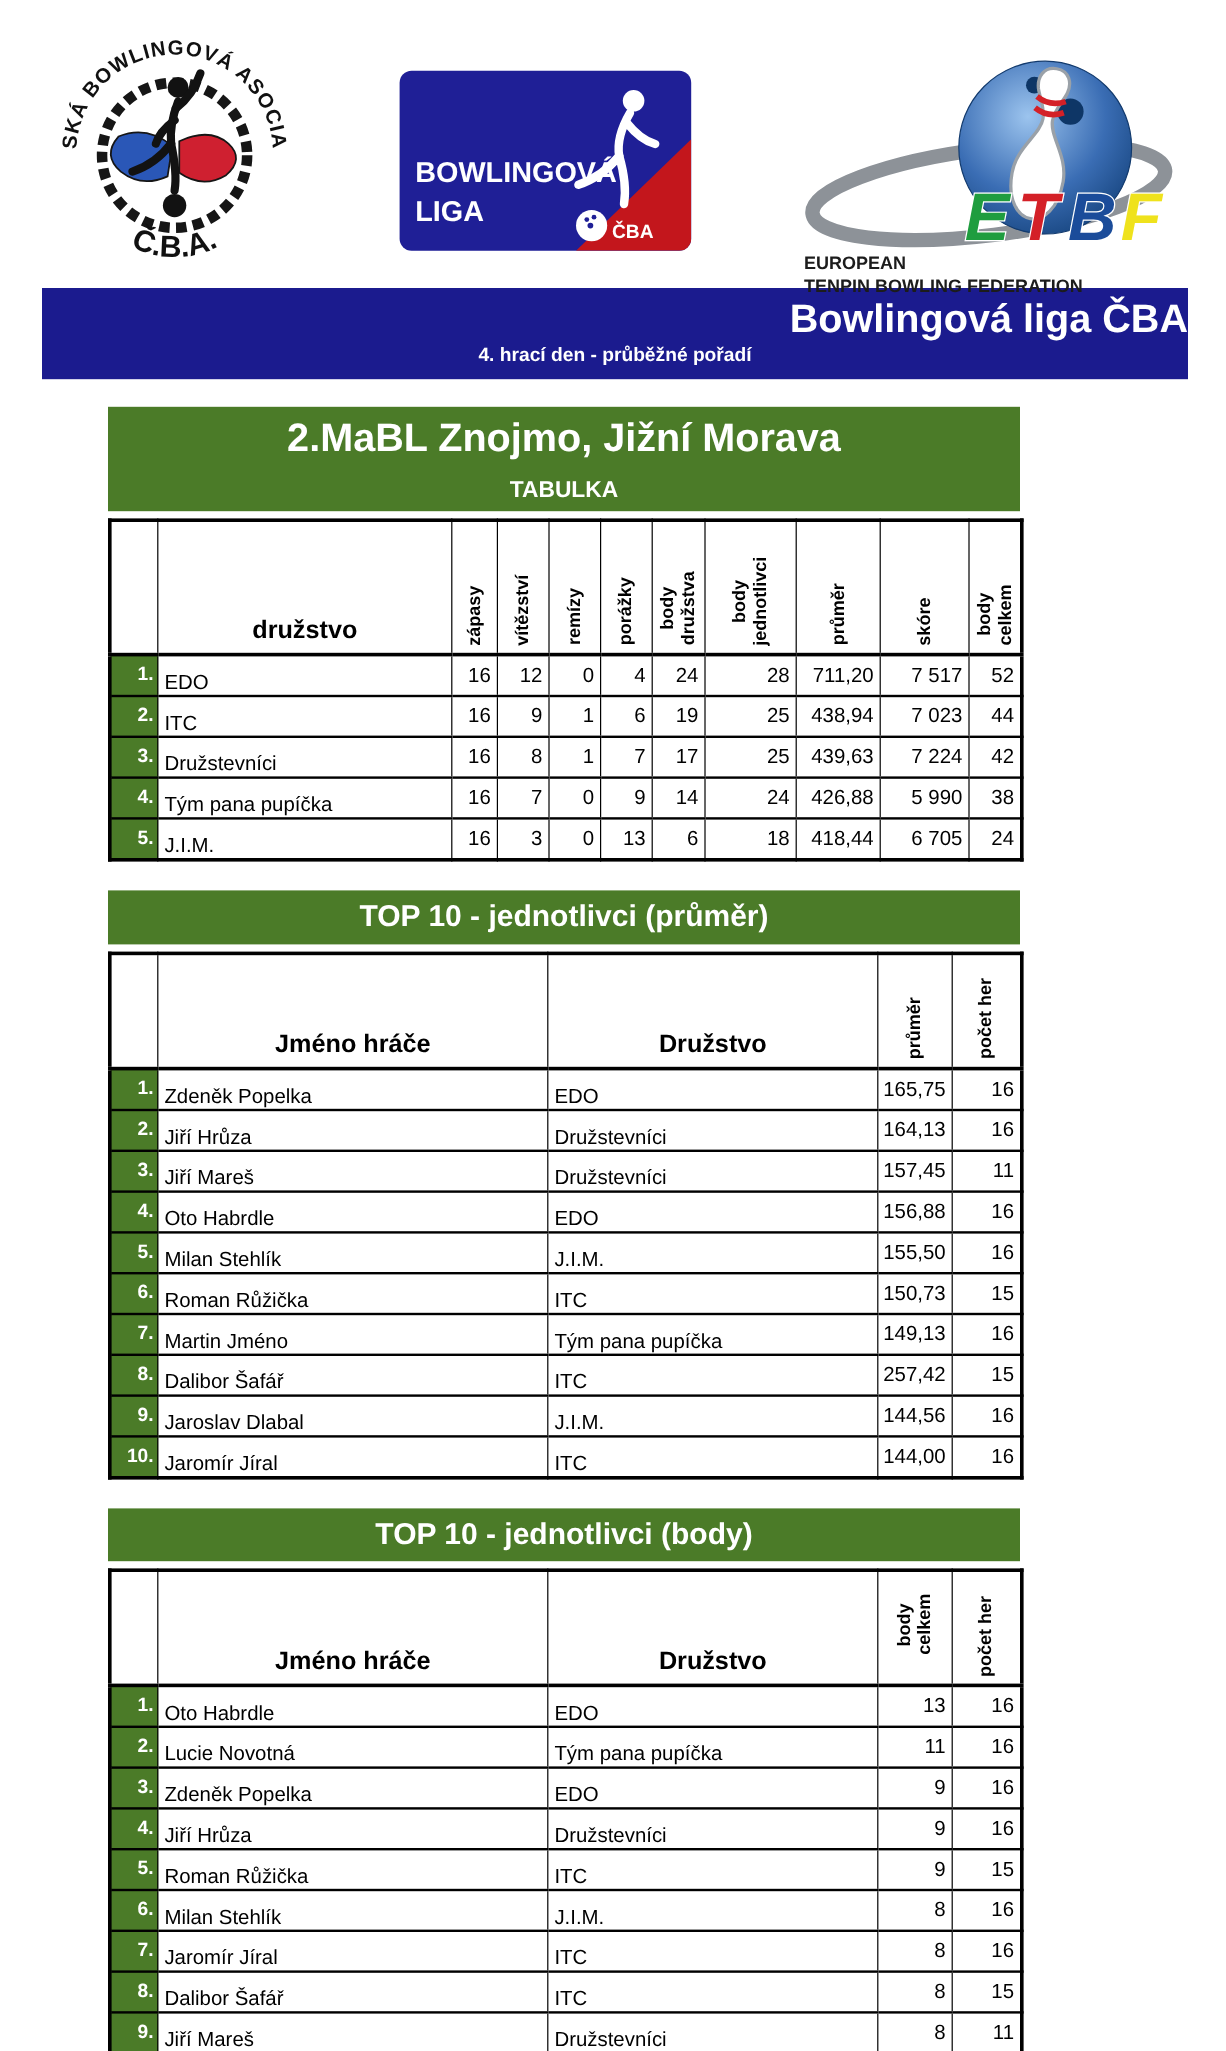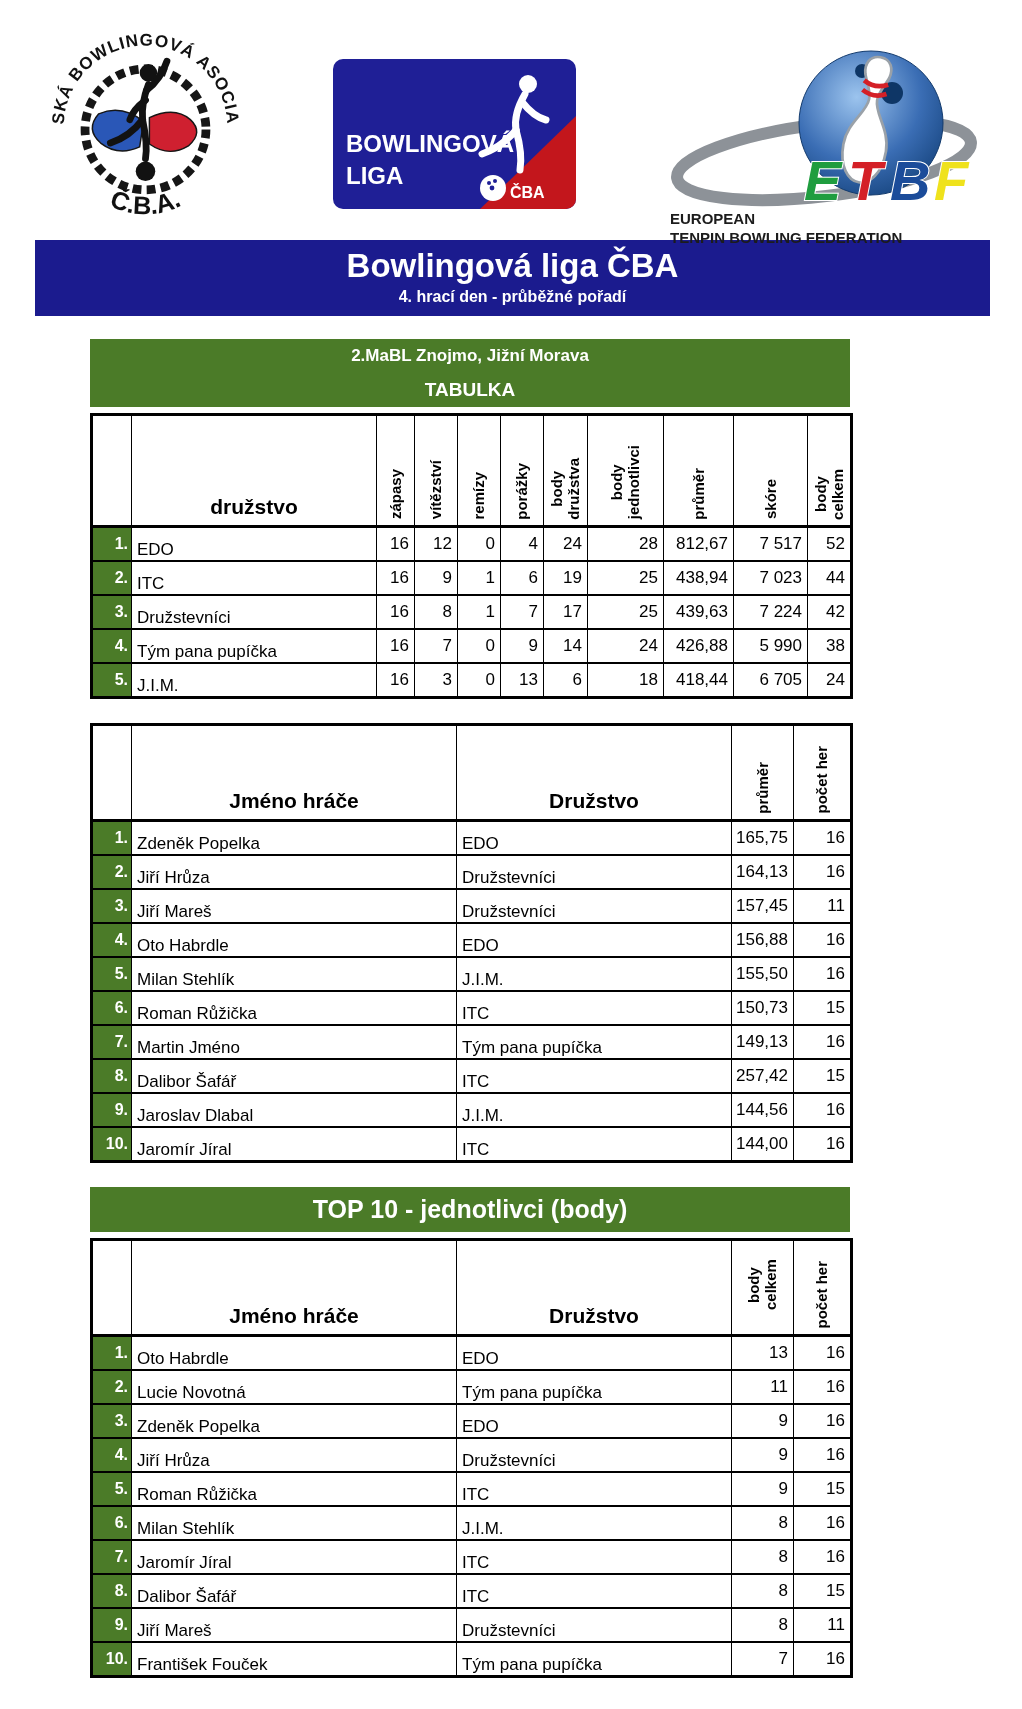--- a/index.html
+++ b/index.html
@@ -7,29 +7,29 @@
   .page { width:1022px; min-height:1709px; position:relative; background:#fff; }
 
   
   .logos { display:flex; justify-content:space-between; align-items:flex-start;
            padding:22px 26px 0 48px; height:230px; box-sizing:border-box; }
   .logo-liga { margin-top:36px; }
   .logo-etbf { margin-top:18px; }
 
   
   .banner { margin:10px 32px 0 35px; background:#1b1b8e; text-align:center; padding:7px 0 10px; }
-  .banner-title { font-size:33px; font-weight:bold; color:#fff; line-height:1.15; }
+  .banner-title { font-size:33px; font-weight:bold; color:#fff; line-height:1.15;text-align:right; }
   .banner-sub   { font-size:16px; font-weight:bold; color:#fff; margin-top:3px; }
 
   
   .tbl-section { margin-left:90px; width:760px; }
   .sec1 { margin-top:23px; }
   .sec2, .sec3 { margin-top:24px; }
   .gbar { background:#4b7b28; color:#fff; text-align:center; font-weight:bold; padding:7px 0 6px; }
-  .gbar .t1 { font-size:17px; line-height:1.15; }
+  .gbar .t1 { font-size:33px; line-height:1.15; }
   .gbar .t2 { font-size:19px; margin-top:14px; }
   .gbar.single { font-size:25px; padding:8px 0; line-height:1.15; }
 
   table { border-collapse:collapse; table-layout:fixed; width:760px; margin-top:6px;
           border:3px solid #000; }
   td, th { border-style:solid; border-color:#000; border-width:2px 1px; box-sizing:border-box; }
   tr.hdr > th { border-bottom-width:3px; vertical-align:bottom; background:#fff; }
 
   .vwrap { display:flex; justify-content:center; overflow:hidden; }
   .vwrap.bottom { align-items:flex-end; padding-bottom:5px; }
@@ -221,21 +221,21 @@
 
           <tr>
             <td class="rank">1.</td>
             <td class="cleft">EDO</td>
             <td class="num">16</td>
             <td class="num">12</td>
             <td class="num">0</td>
             <td class="num">4</td>
             <td class="num">24</td>
             <td class="num">28</td>
-            <td class="num">812,67</td>
+            <td class="num">711,20</td>
             <td class="num">7 517</td>
             <td class="num">52</td>
           </tr>
 
           <tr>
             <td class="rank">2.</td>
             <td class="cleft">ITC</td>
             <td class="num">16</td>
             <td class="num">9</td>
             <td class="num">1</td>
@@ -286,20 +286,21 @@
             <td class="num">18</td>
             <td class="num">418,44</td>
             <td class="num">6 705</td>
             <td class="num">24</td>
           </tr>
         </tbody>
     </table>
   </div>
 
   <div class="tbl-section sec2">
+    <div class="gbar single">TOP 10 - jednotlivci (průměr)</div>
     <table class="t2">
       <colgroup>
         <col style="width:40px">
           <col style="width:325px">
           <col style="width:275px">
         <col style="width:62px">
           <col style="width:58px">
       </colgroup>
       <thead>
         <tr class="hdr">

